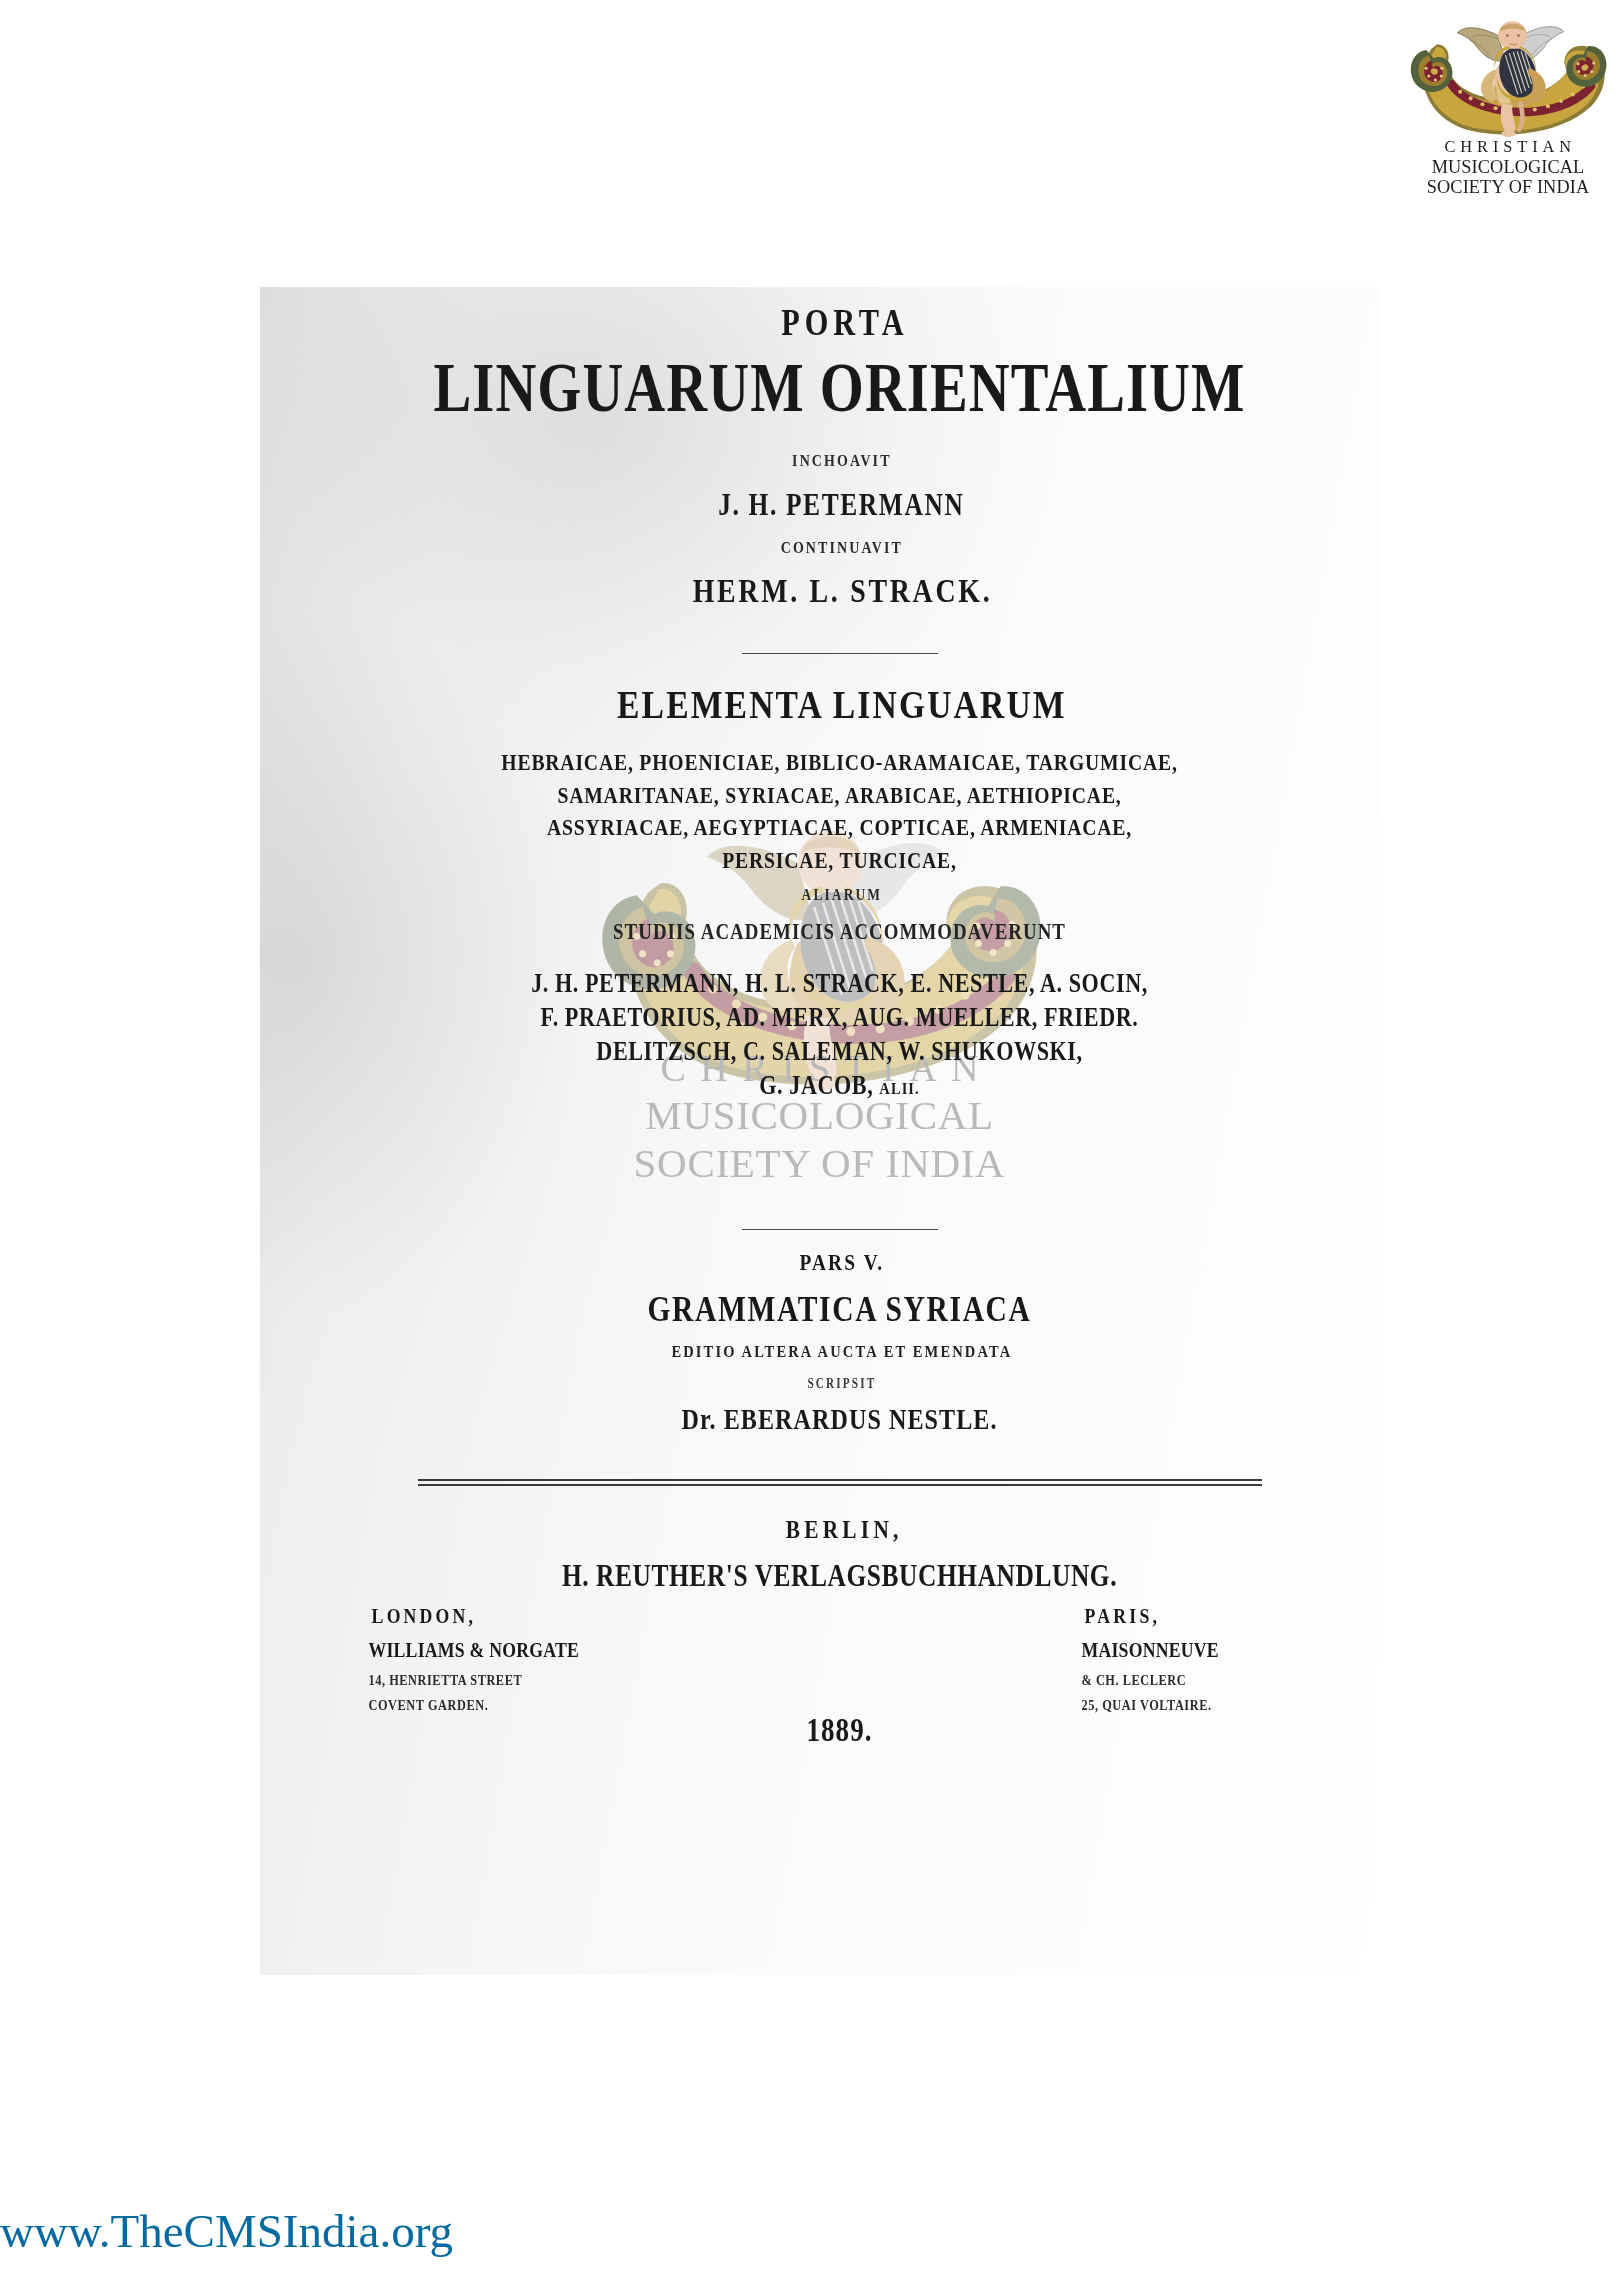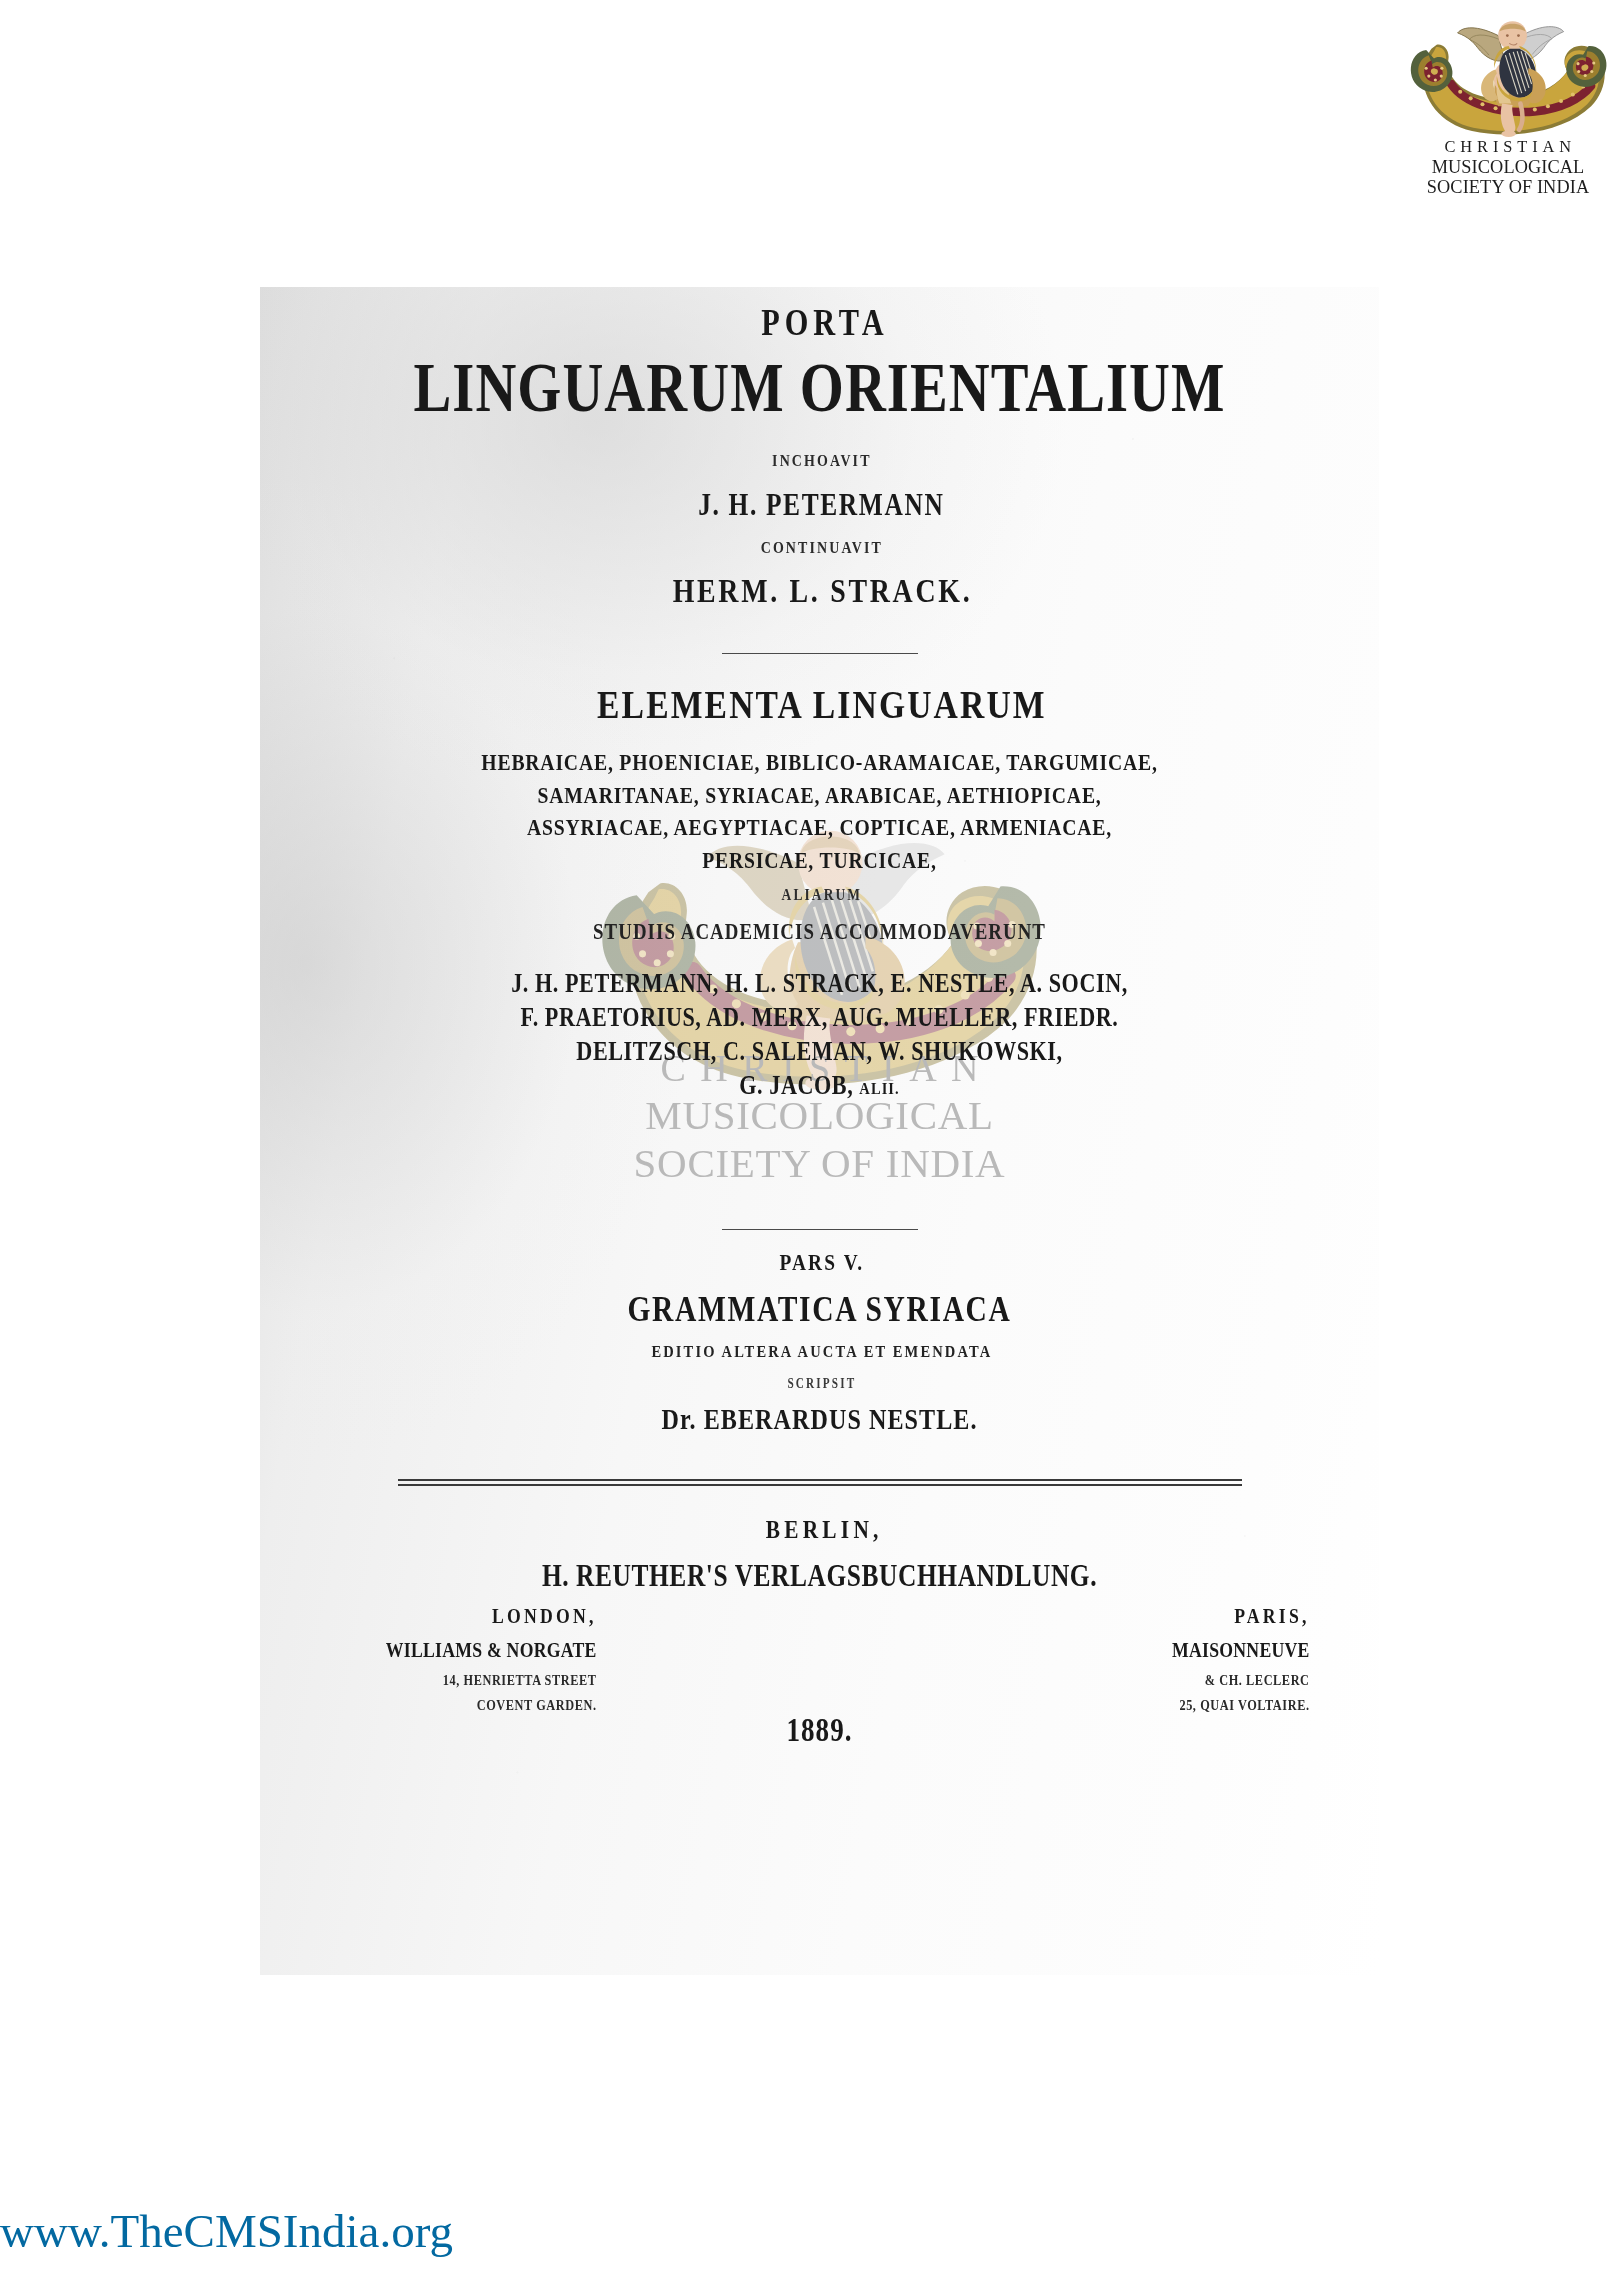--- a/index.html
+++ b/index.html
@@ -95,20 +95,21 @@
   #scan-watermark-text .wmt1 { font-size: 38px; letter-spacing: 14.4px; padding-left: 14.4px; }
   #scan-watermark-text .wmt2 { font-size: 41px; letter-spacing: 0.7px; }
   #scan-watermark-text .wmt3 { font-size: 41px; letter-spacing: 0.7px; }
 
   
   #scan-content {
     position: absolute;
     inset: 0;
     color: #161616;
     text-align: center;
+    margin-left: 40px;
   }
   .tp {            
     display: block;
     width: 100%;
     font-family: "Liberation Serif", serif;
     font-weight: 700;
     color: #191919;
     white-space: nowrap;
   }
   
@@ -228,21 +229,21 @@
   }
 
   #distributors {
     position: absolute;
     top: 1317px;
     left: 39px;
     width: 1040px;
     display: flex;
     justify-content: space-between;
   }
-  .dist-col { width: 327px; text-align: right; white-space: nowrap; }
+  .dist-col { width: 327px; text-align: left; white-space: nowrap; }
   .dist-city {
     font-family: "Liberation Serif", serif;
     font-weight: 700; font-size: 21.6px; letter-spacing: 3.9px; padding-left: 3.9px;
     color: #191919;
   }
   .dist-name {
     font-family: "Liberation Serif", serif;
     font-weight: 700; font-size: 21.6px; letter-spacing: 0.3px;
     color: #191919; margin-top: 8.5px;
   }

